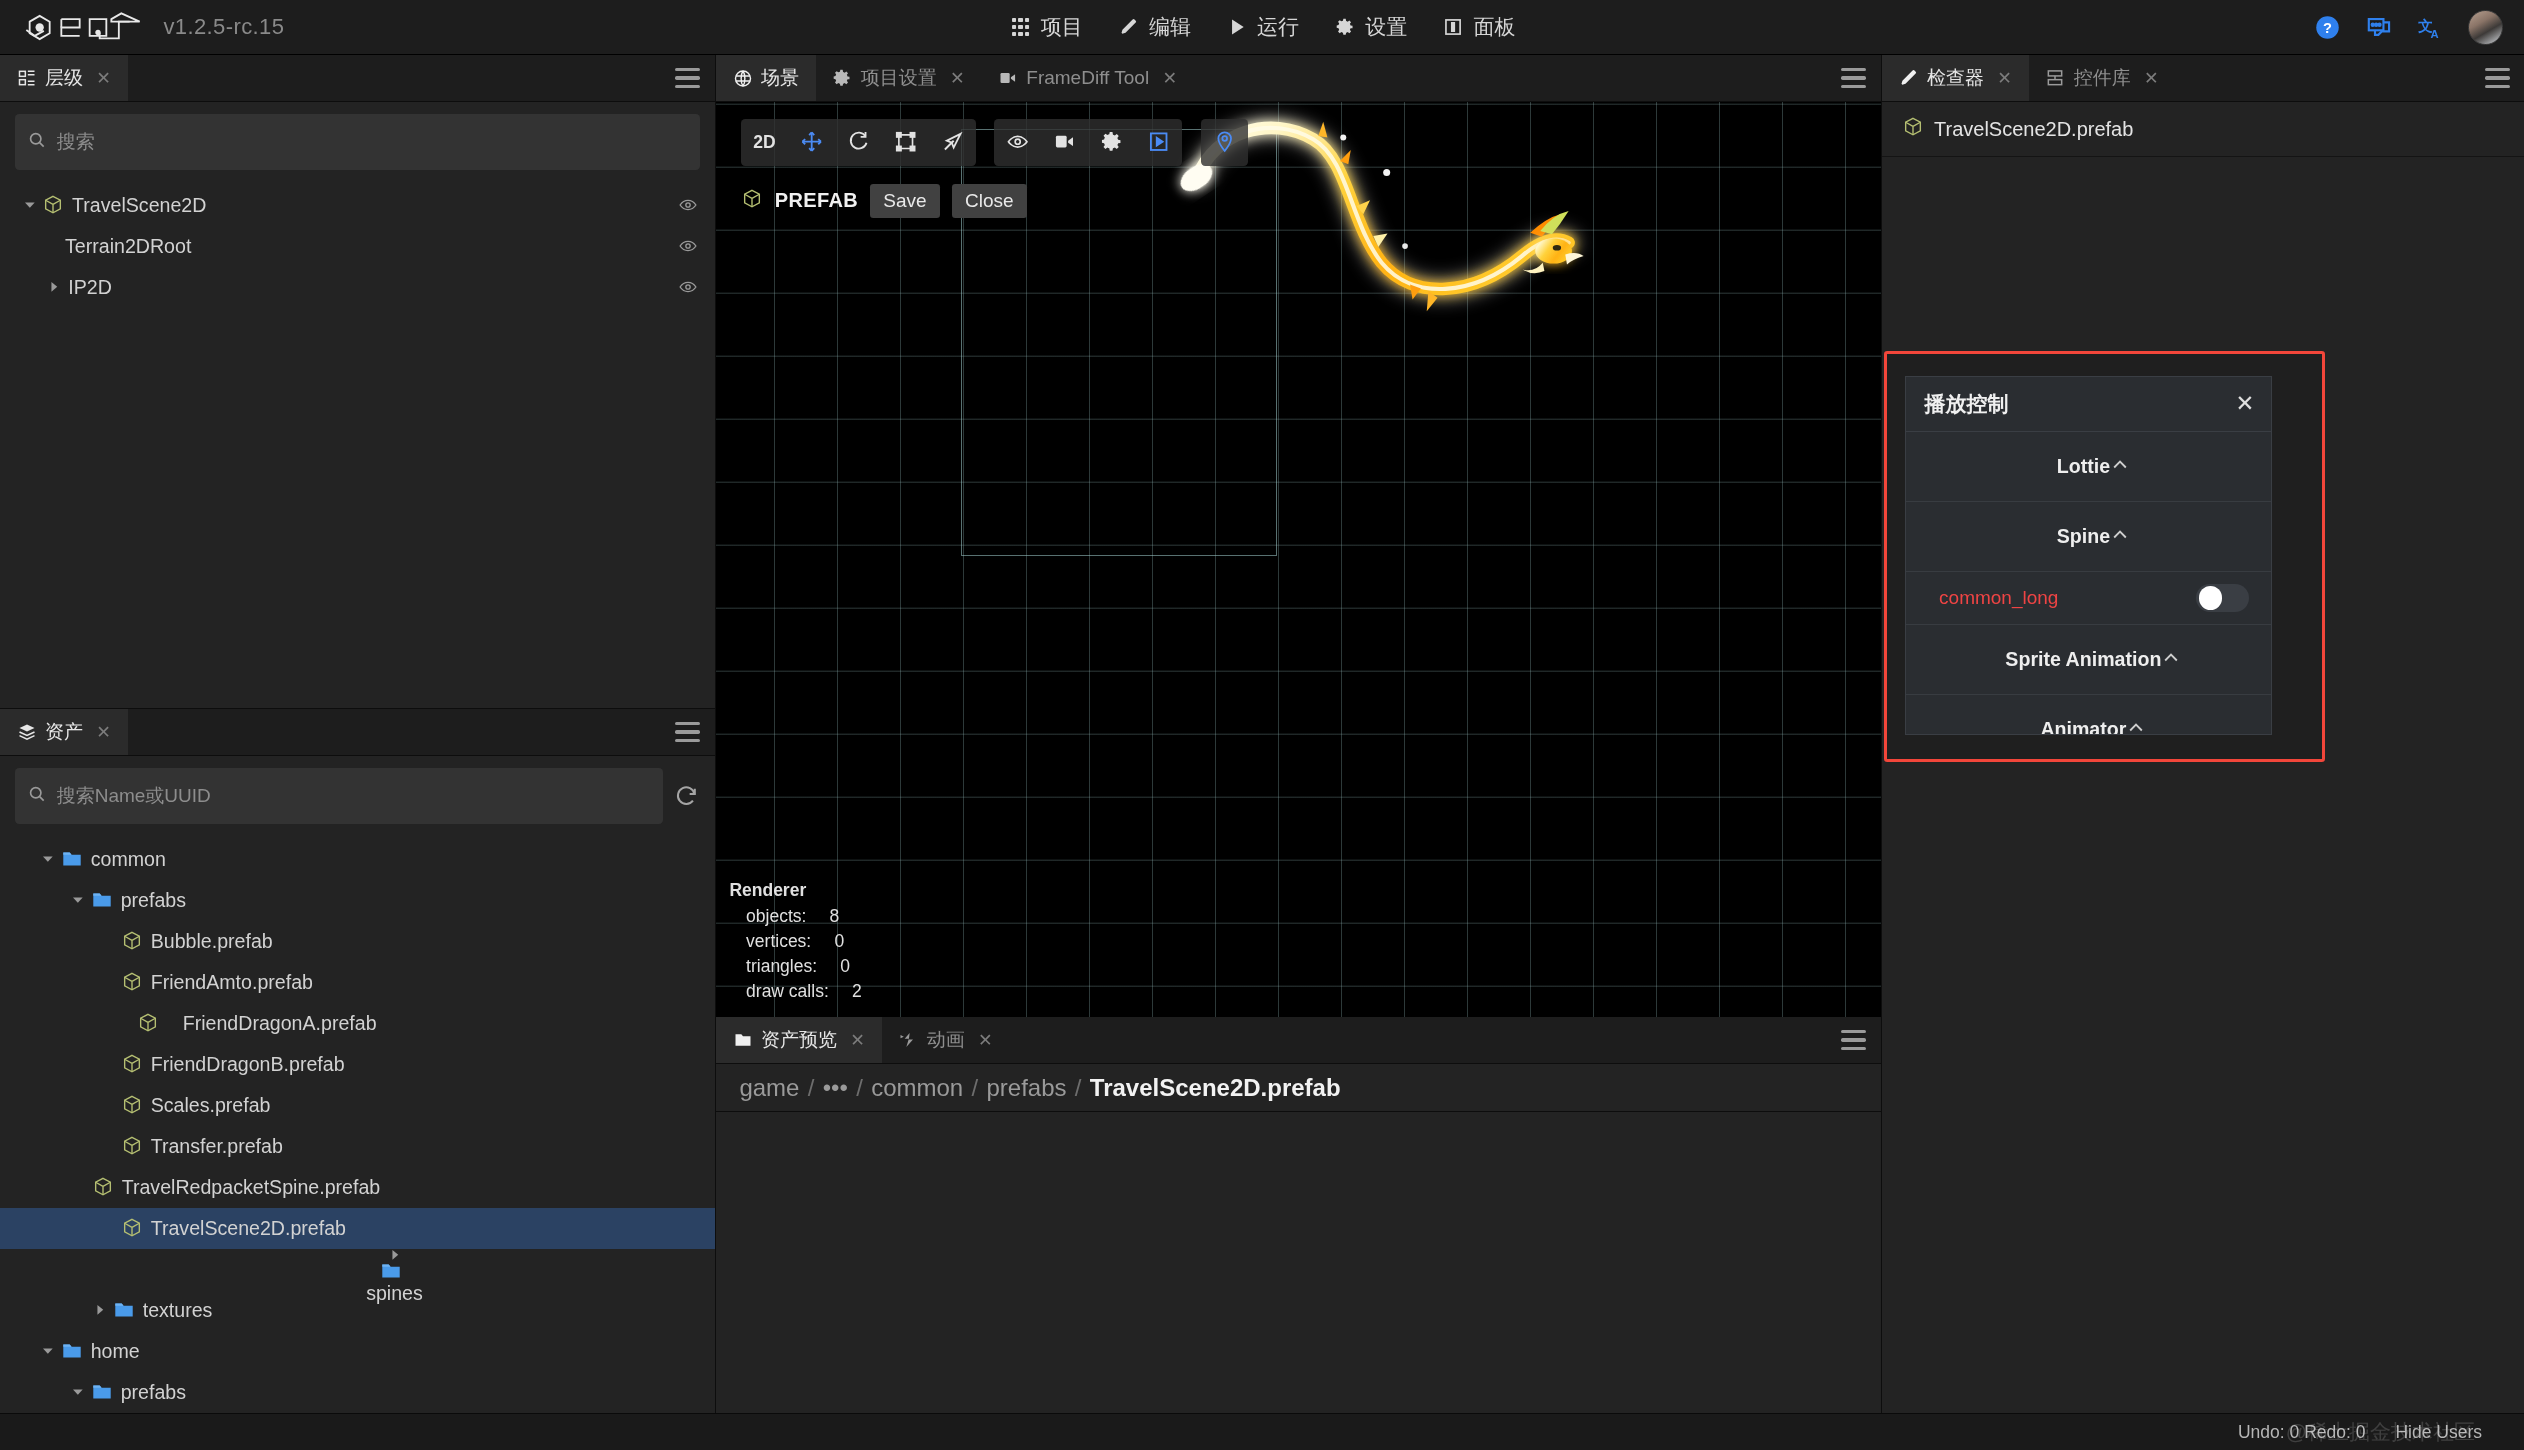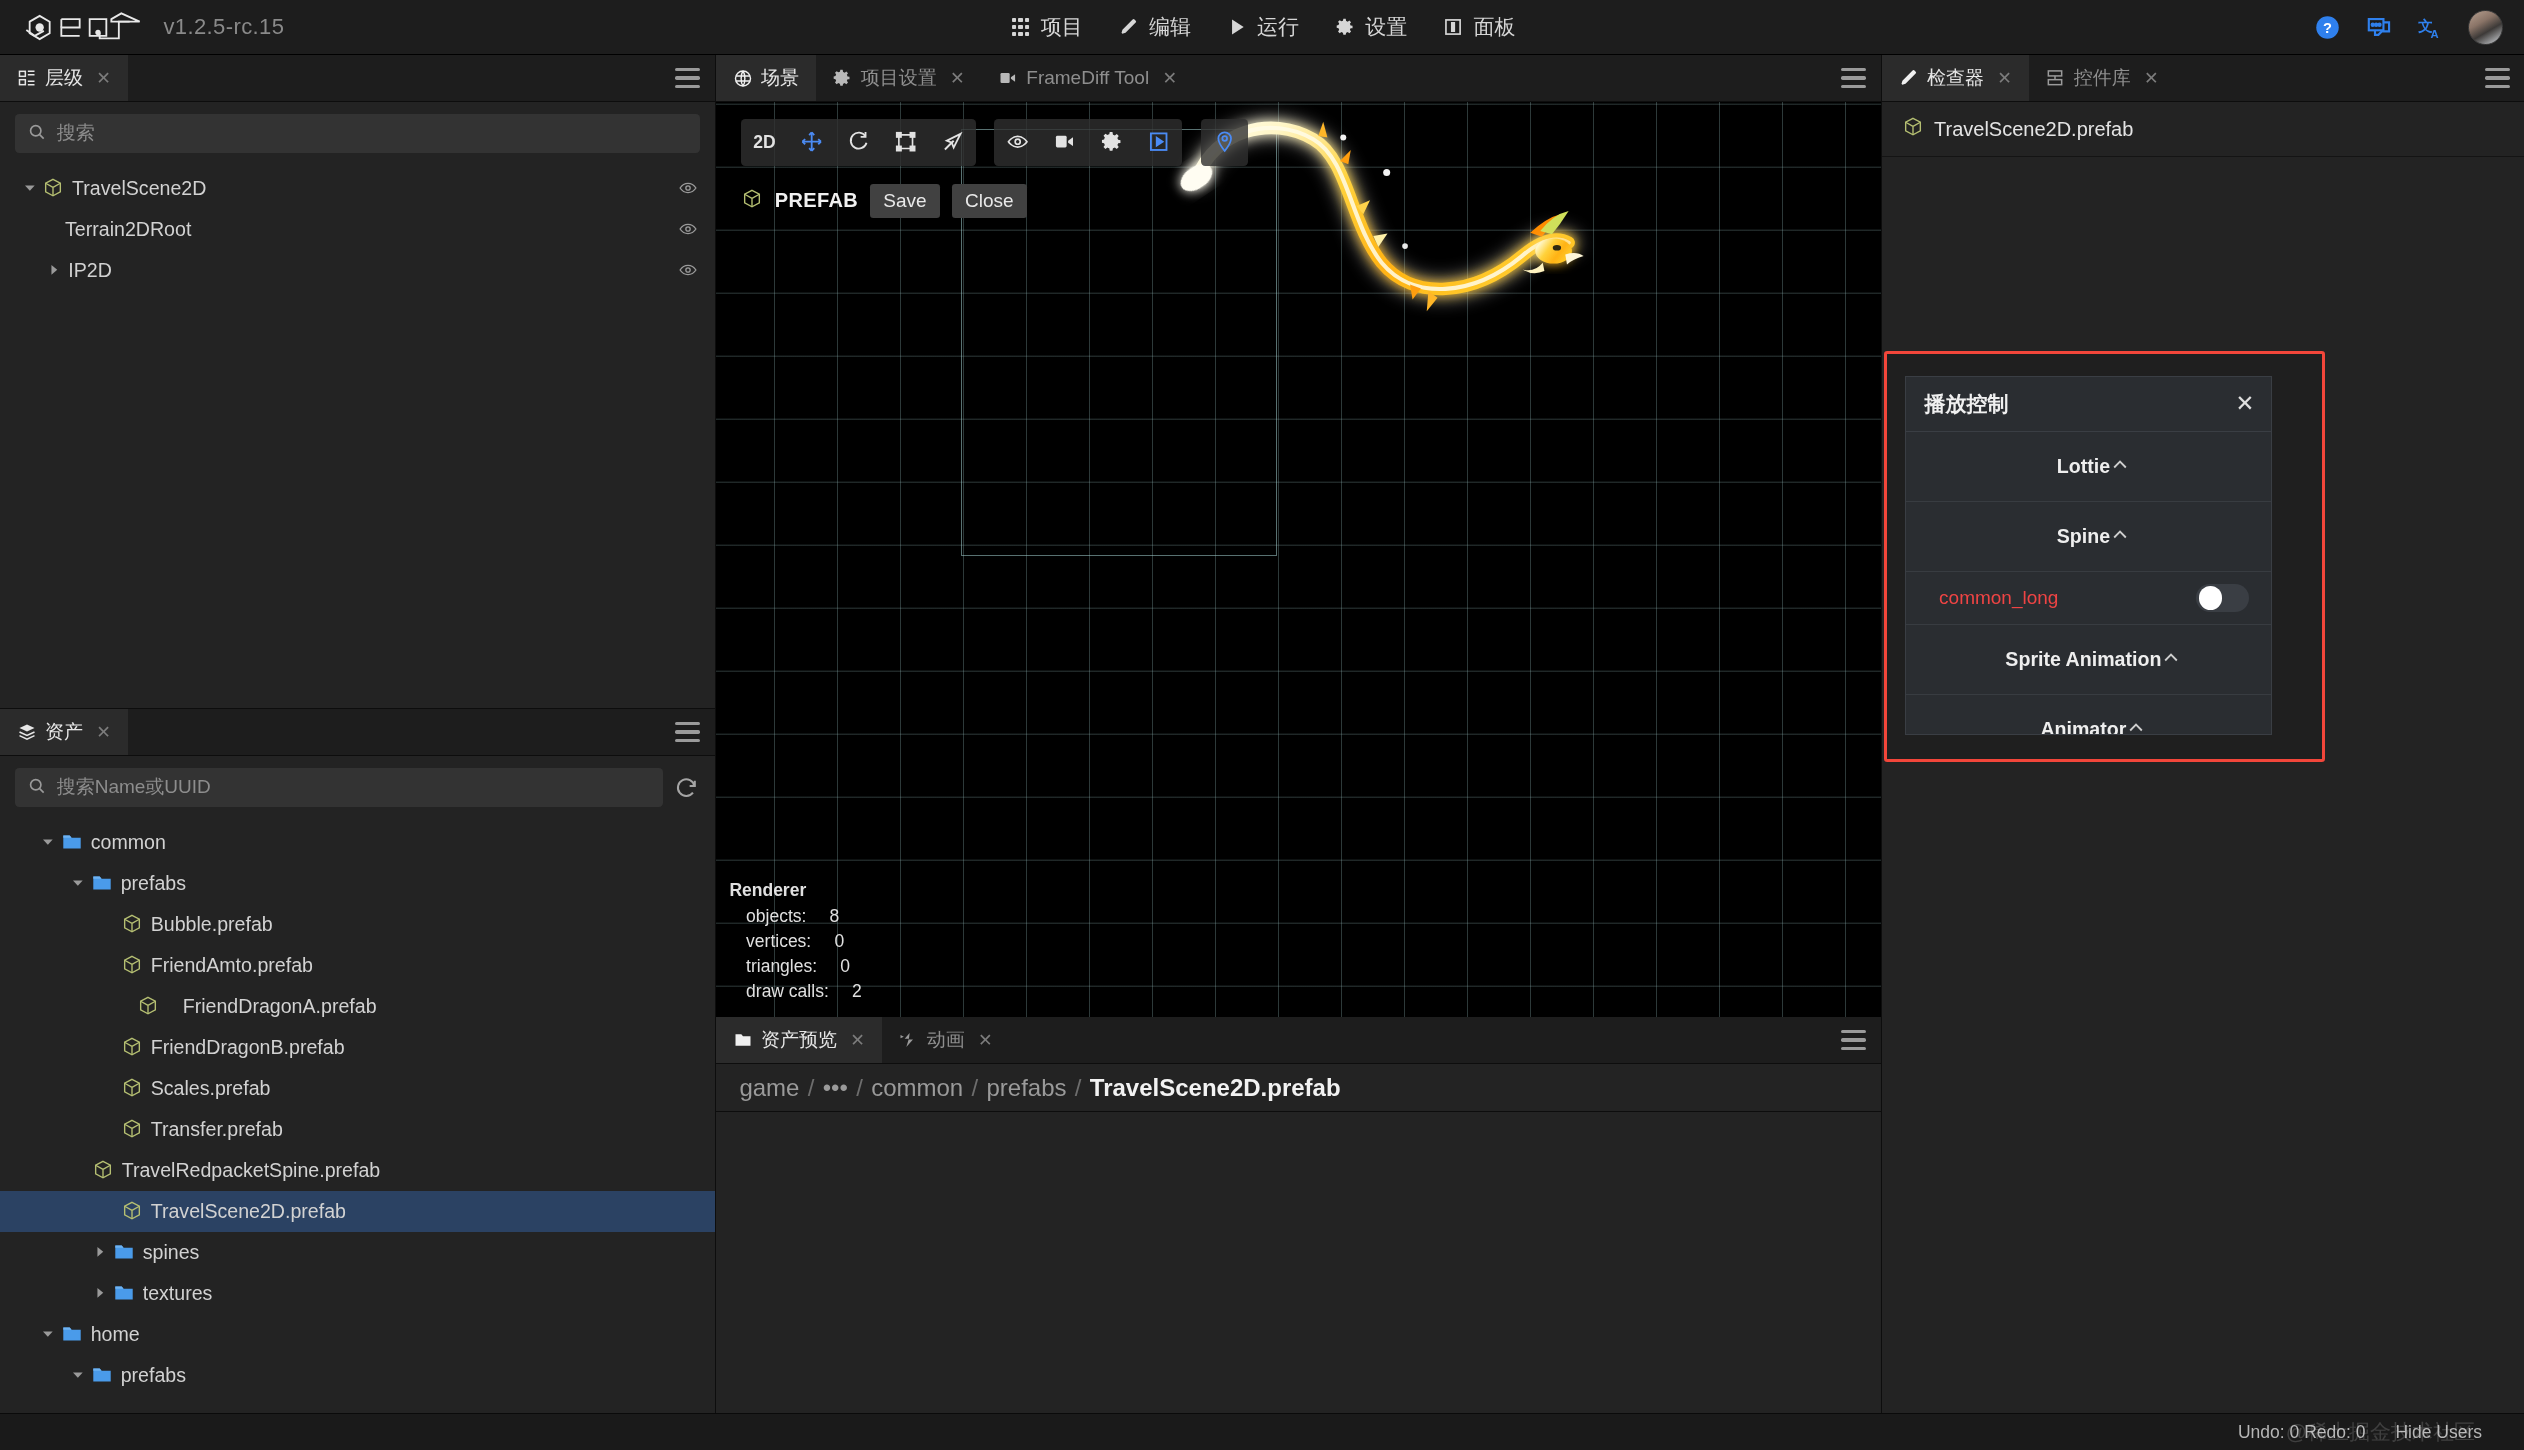--- a/index.html
+++ b/index.html
@@ -69,21 +69,21 @@
   }
   .hamburger i { height: 3.3px; background: #9a9a9a; border-radius: 1.7px; display:block; }
 
   
   .leftcol { width: 715px; min-width: 715px; display: flex; flex-direction: column; background:#1d1d1d; }
   .hierarchy { flex: 0 0 654px; border-bottom: 0.8px solid #0d0d0d; }
   .assets { flex: 1; min-height: 0; }
 
   .searchrow { padding: 11.7px 15px 8.3px 15px; background:#232323; display:flex; align-items:center; gap:10px; }
   .searchbox {
-    flex: 1; height: 39px; background: #333333; border-radius: 4.2px;
+    flex: 1; height: 56px; background: #333333; border-radius: 4.2px;
     display: flex; align-items: center; gap: 10px; padding: 0 11.7px;
   }
   .searchbox .sinput { flex:1; font-size: 19px; color: #8d8d8d; }
   .refresh-btn { width: 27px; height: 27px; display:flex; align-items:center; justify-content:center; }
 
   .tree { flex: 1; overflow: hidden; background: #232323; padding-top: 6.7px; }
   .trow {
     display: flex; align-items: center; height: 41px;
     font-size: 19.6px; color: #d2d2d2; padding-right: 15px; cursor: default;
   }
@@ -507,21 +507,21 @@
             <div class="trow selected" style="padding-left: 97px;">
               <span class="twist"></span>
               <span class="ticon-box">
                 <svg width="22" height="22" viewBox="0 0 24 24" fill="none" stroke="#b5bf72" stroke-width="1.5">
                   <path d="M12 2.5l8 4.3v9.4l-8 4.3-8-4.3V6.8z"></path>
                   <path d="M12 11.4l8-4.6M12 11.4v9.1M12 11.4L4 6.8"></path>
                 </svg>
               </span>
               <span class="tlabel">TravelScene2D.prefab</span>
             </div>
-            <div class="trow" style="padding-left: 89px;">
+            <div class="trow" style="padding-left: 89px; flex-direction: column;">
               <span class="twist">
                 <svg width="11.7" height="11.7" viewBox="0 0 12 12" fill="#9a9a9a">
                   <path d="M3.5 1l6 5-6 5z"></path>
                 </svg>
               </span>
               <span class="ticon-box">
                 <svg width="22" height="22" viewBox="0 0 24 24" fill="#4a9bea">
                   <path d="M2.5 5h7l2 2.4h10V19h-19z"></path>
                   <path d="M2.5 5h7l2 2.4h-9z" fill="#6fb3f2"></path>
                 </svg>

